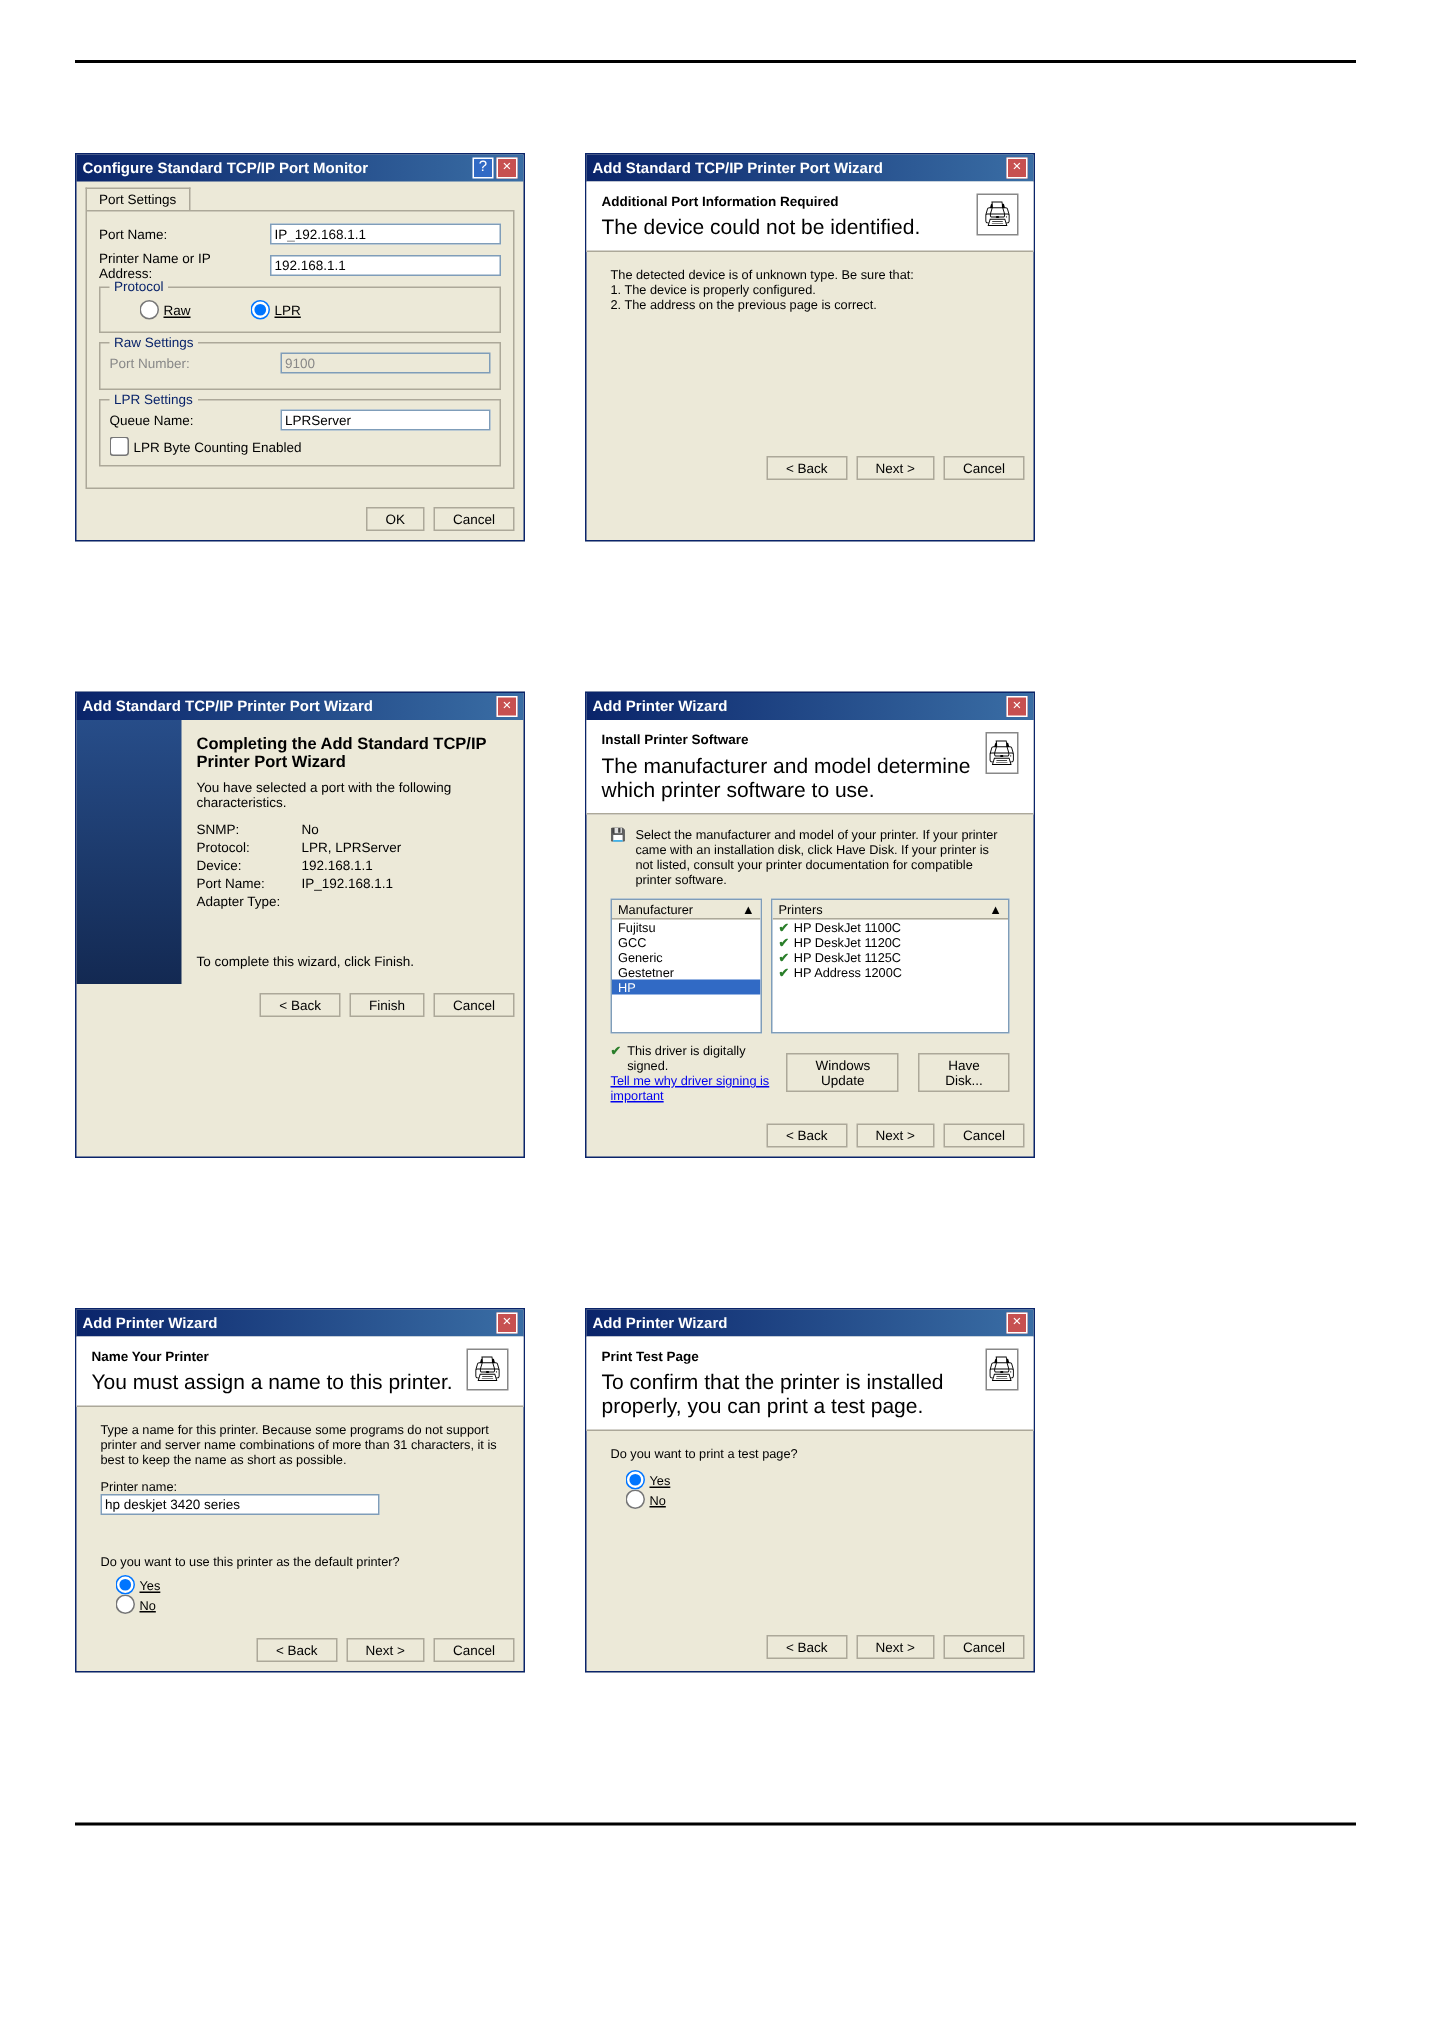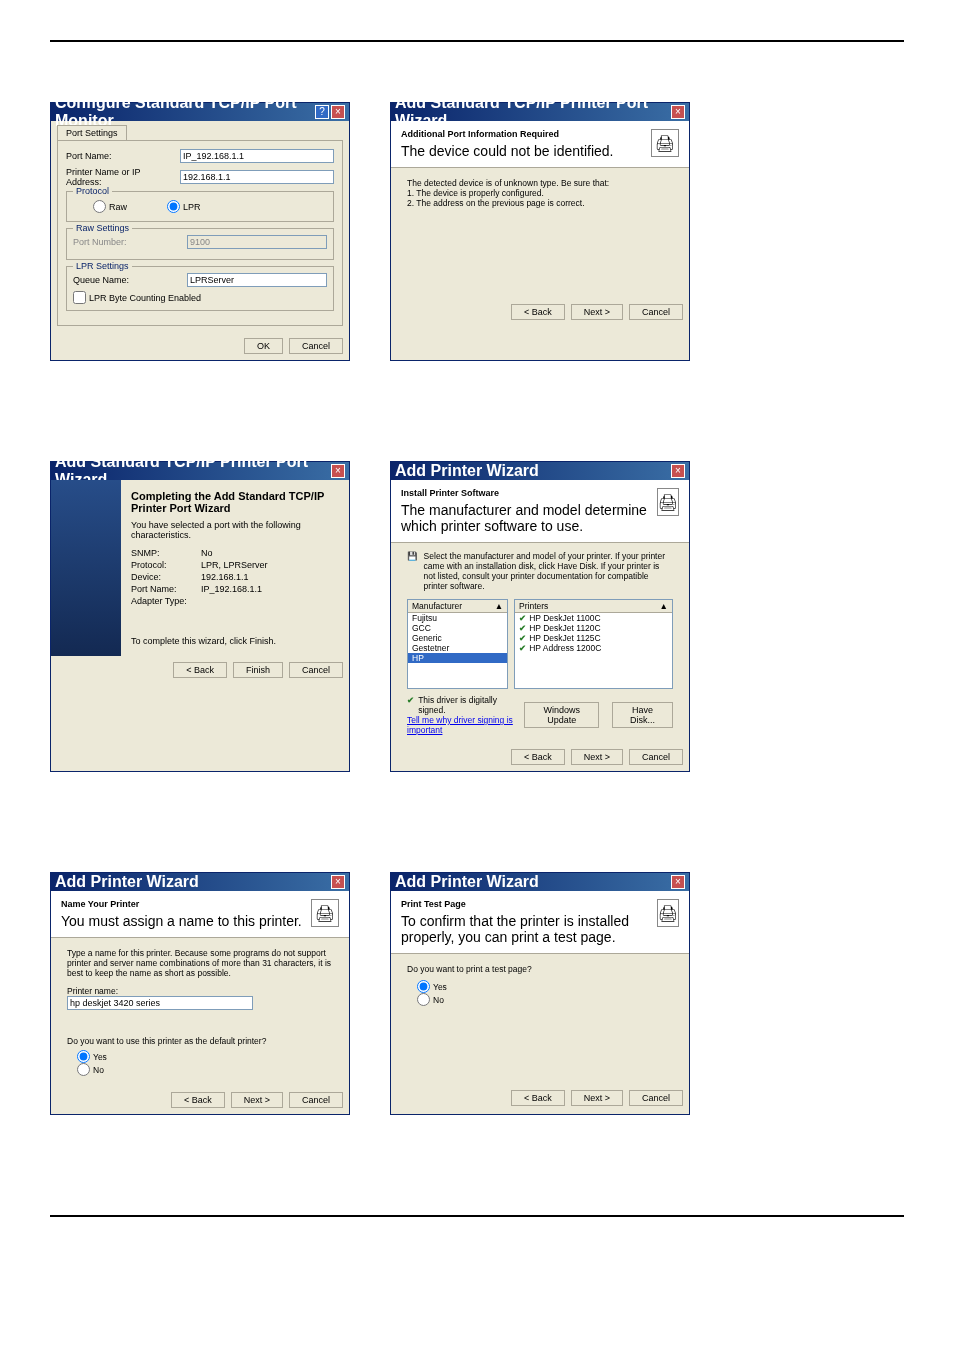--- a/index.html
+++ b/index.html
@@ -31,39 +31,39 @@
   }
   .title-bar {
     background: linear-gradient(to right,#0a246a,#3a6ea5);
     color: #fff;
     display: flex;
     align-items: center;
     justify-content: space-between;
     padding: 2px 4px;
     height: 18px;
   }
-  .title-bar .title { font-weight: bold; font-size: 16px; }
+  .title-bar .title { font-weight: bold; font-size: 10px; }
   .title-bar .ctrls { display: flex; gap: 2px; }
   .tb-btn {
     width: 14px; height: 14px; background:#c75050; color:#fff;
     display:flex;align-items:center;justify-content:center;
     font-size:10px; line-height:1; border:1px solid #fff;
   }
   .tb-btn.help { background:#316ac5; }
   .tab-strip { padding: 4px 6px 0 6px; }
   .tab { display:inline-block; border:1px solid #aca899; border-bottom:none; background:#ece9d8; padding:2px 8px; font-size:9px; }
   .panel { border:1px solid #aca899; margin:0 6px 6px 6px; padding:8px; background:#ece9d8; }
   .form-row { display:flex; align-items:center; margin-bottom:4px; gap:4px; }
   .form-row label { width:110px; }
   .inp { border:1px solid #7f9db9; background:#fff; padding:1px 2px; height:14px; font-size:9px; flex:1; }
   .inp.ro { background:#ece9d8; color:#888; }
   .groupbox { border:1px solid #aca899; padding:6px; margin-bottom:6px; position:relative; }
   .groupbox-title { position:absolute; top:-6px; left:6px; background:#ece9d8; padding:0 3px; color:#0a246a; font-size:9px; }
   .radio-row { display:flex; gap:40px; padding:2px 20px; }
-  .radio-lbl { display:flex; align-items:center; gap:3px; }
+  .radio-lbl { display:flex; align-items:center; gap:3px;text-decoration:underline; }
   .radio-lbl input { margin:0; }
   .chk { display:flex; align-items:center; gap:3px; margin-top:4px; }
   .btn-row { display:flex; justify-content:flex-end; gap:6px; padding:6px; }
   .btn { border:1px solid #aca899; background:#ece9d8; padding:2px 12px; font-size:9px; }
   .wiz-header {
     background:#fff; padding:8px 10px; display:flex; justify-content:space-between; border-bottom:1px solid #aca899;
   }
   .wiz-header .t1 { font-weight:bold; font-size:9px; }
   .wiz-header .t2 { font-size:14px; margin-top:4px; }
   .wiz-icon { width:28px; height:28px; background:#fff; border:1px solid #888; display:flex;align-items:center;justify-content:center;font-size:16px; }

